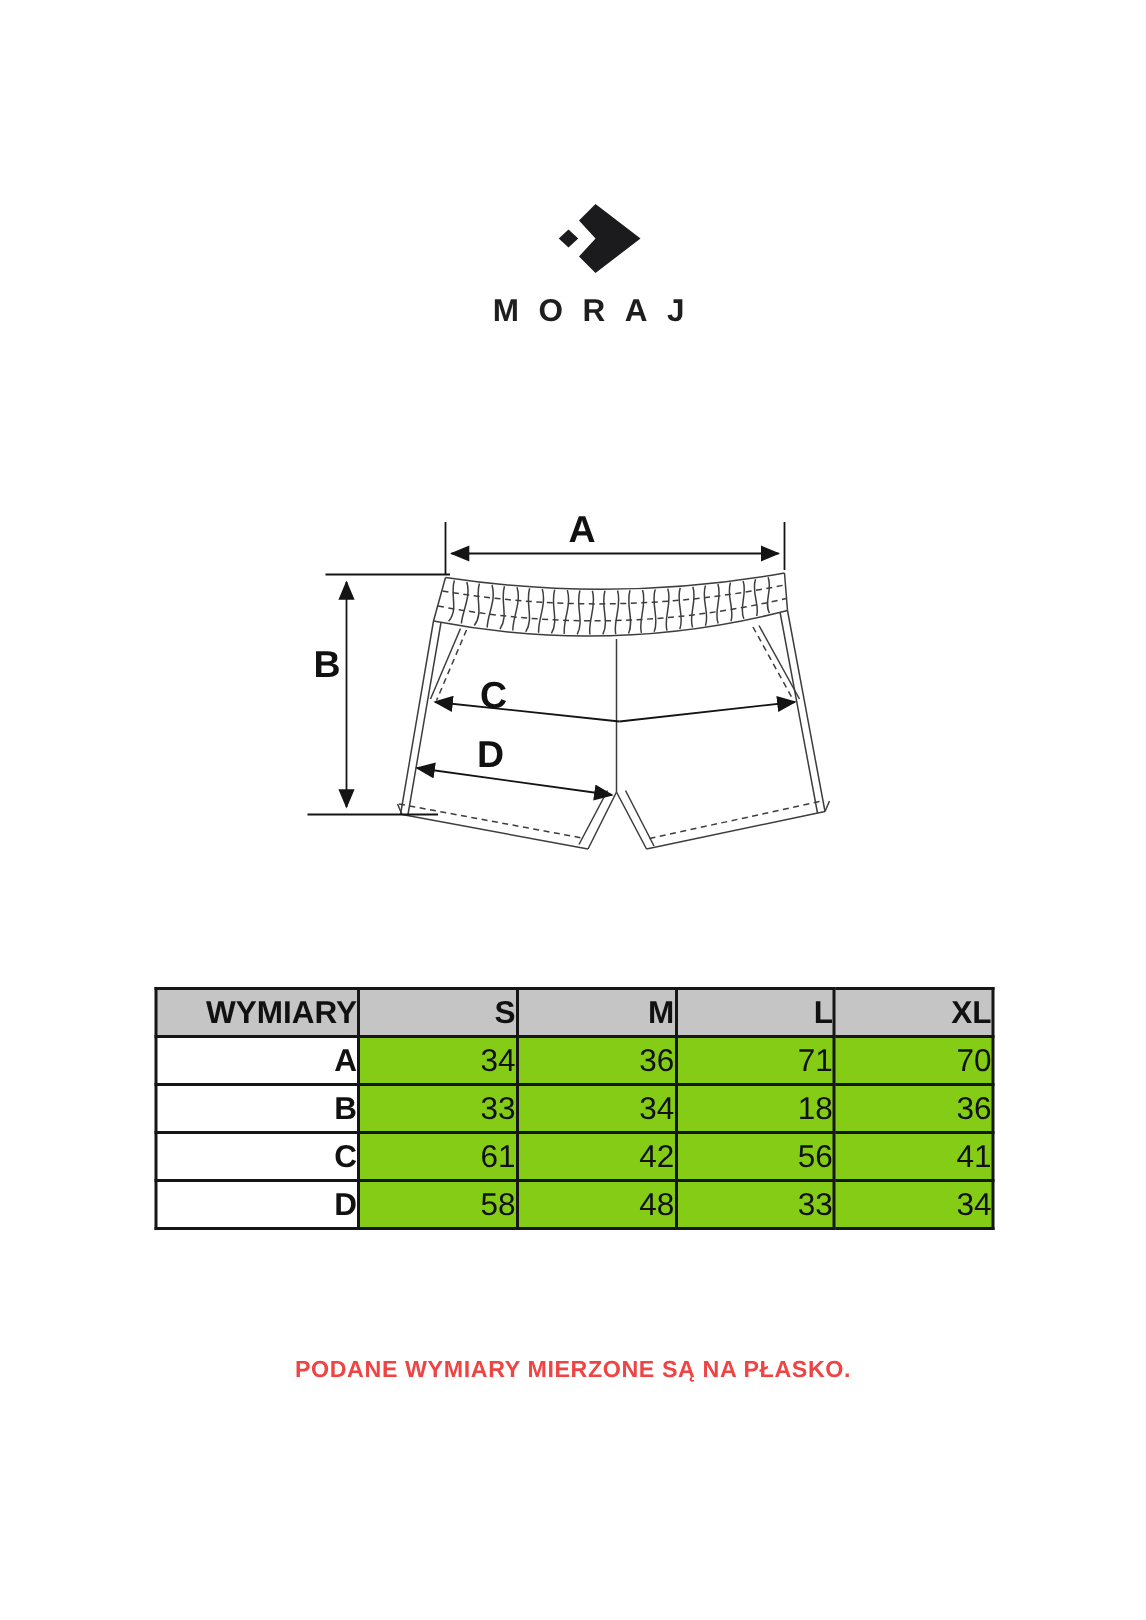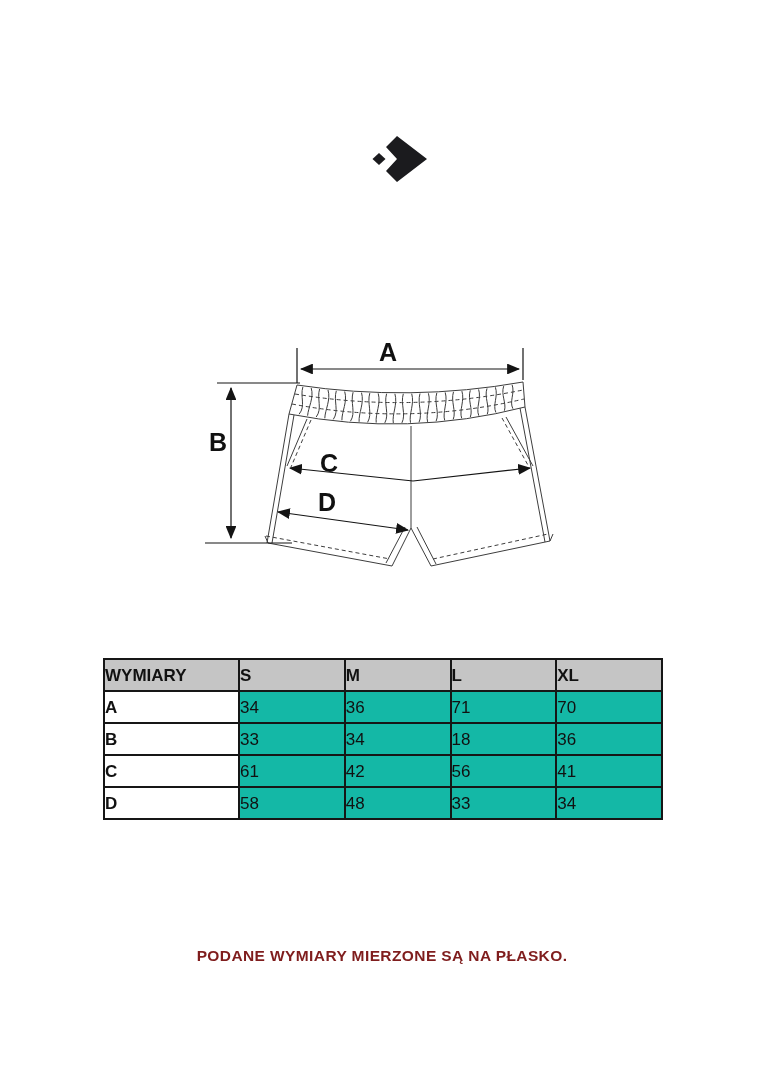--- a/index.html
+++ b/index.html
@@ -20,39 +20,40 @@
   .dim  { stroke:#141414; stroke-width:1.2; fill:none; }
   .dim-label { font-family:"Liberation Sans", sans-serif; font-size:25px;
                font-weight:700; fill:#111; text-anchor:middle; }
 
   
   .size-table-wrap { position:absolute; left:103px; top:658px; width:558px; }
   table.size-table { width:558px; border-collapse:collapse; table-layout:fixed; }
   table.size-table col.c0 { width:135px; }
   table.size-table col.cs { width:105.75px; }
   table.size-table th, table.size-table td {
-    border:2px solid #161616; height:32px; text-align:left; vertical-align:middle;
-    font-size:17px; color:#111; padding:0; line-height:1; }
+    border:2px solid #161616; height:32px; text-align:right; vertical-align:middle;
+    font-size:21px; color:#111; padding:0; line-height:1; }
   table.size-table thead th { background:#c5c5c5; font-weight:700; }
   table.size-table tbody th { font-weight:700; background:#fff; }
-  table.size-table tbody td { font-weight:400; background:#14b8a6; }
+  table.size-table tbody td { font-weight:400; background:#84cc16; }
 
   
-  .footer-note { position:absolute; left:0; right:0; top:947px; text-align:center;
-    font-size:15.5px; font-weight:700; letter-spacing:0.4px; color:#7f1d1d; }
+  .footer-note { position:absolute; left:0; right:0; top:905px; text-align:center;
+    font-size:15.5px; font-weight:700; letter-spacing:0.4px; color:#ef4444; }
 </style>
 </head>
 <body>
 
 <div class="page">
 
   <svg class="logo-icon" width="62" height="60" viewBox="0 0 62 60" aria-hidden="true">
     <path fill="#1b1b1e" d="M27 8 L57 31 L27 54 L16 43 L27 31 L16 19 Z"></path>
     <path fill="#1b1b1e" d="M9 25 L15.5 31 L9 37 L2.5 31 Z"></path>
   </svg>
+  <div class="brand-wordmark">MORAJ</div>
 
   <svg class="diagram" width="764" height="260" viewBox="0 330 764 260">
     <defs>
       <marker id="arr" viewBox="0 0 12 10" refX="11" refY="5" markerWidth="11" markerHeight="9" orient="auto-start-reverse">
         <path d="M0 0 L12 5 L0 10 Z" fill="#141414"></path>
       </marker>
     </defs>
 
     <g class="garment">
 

